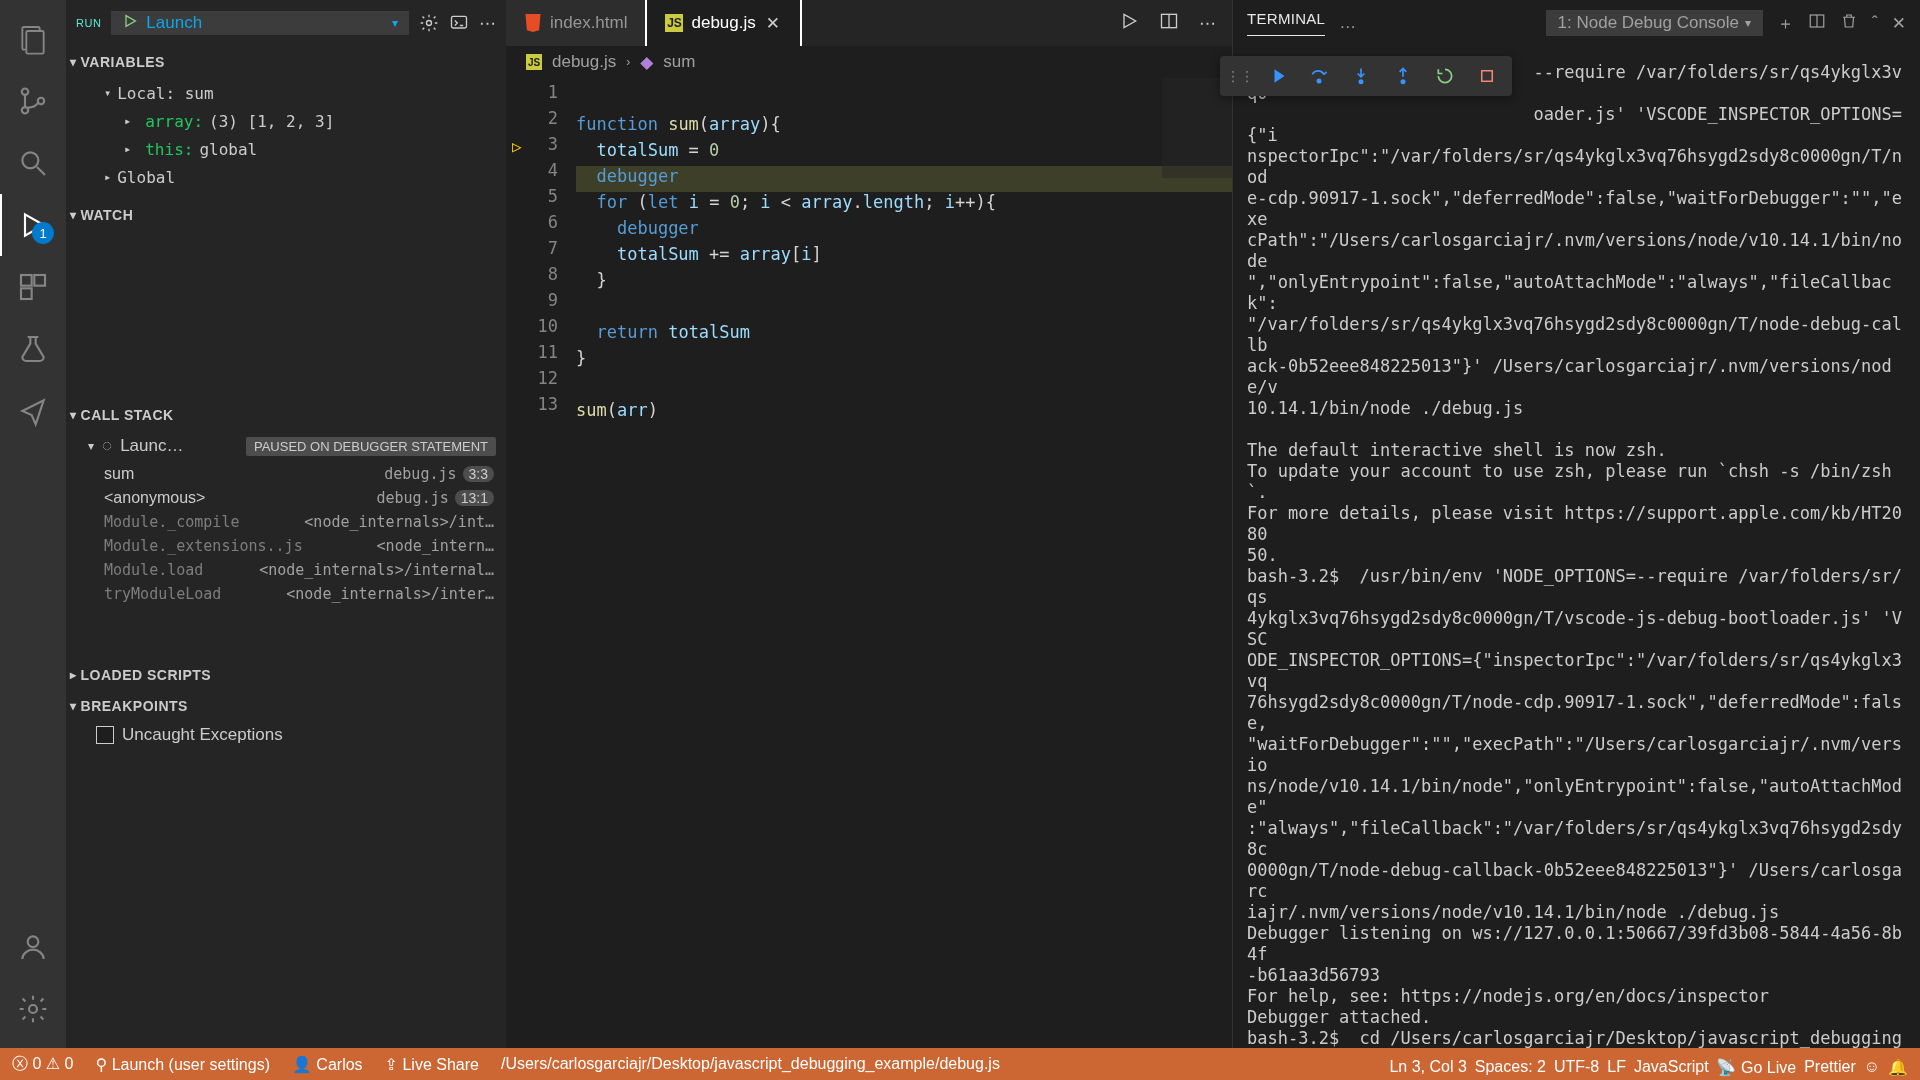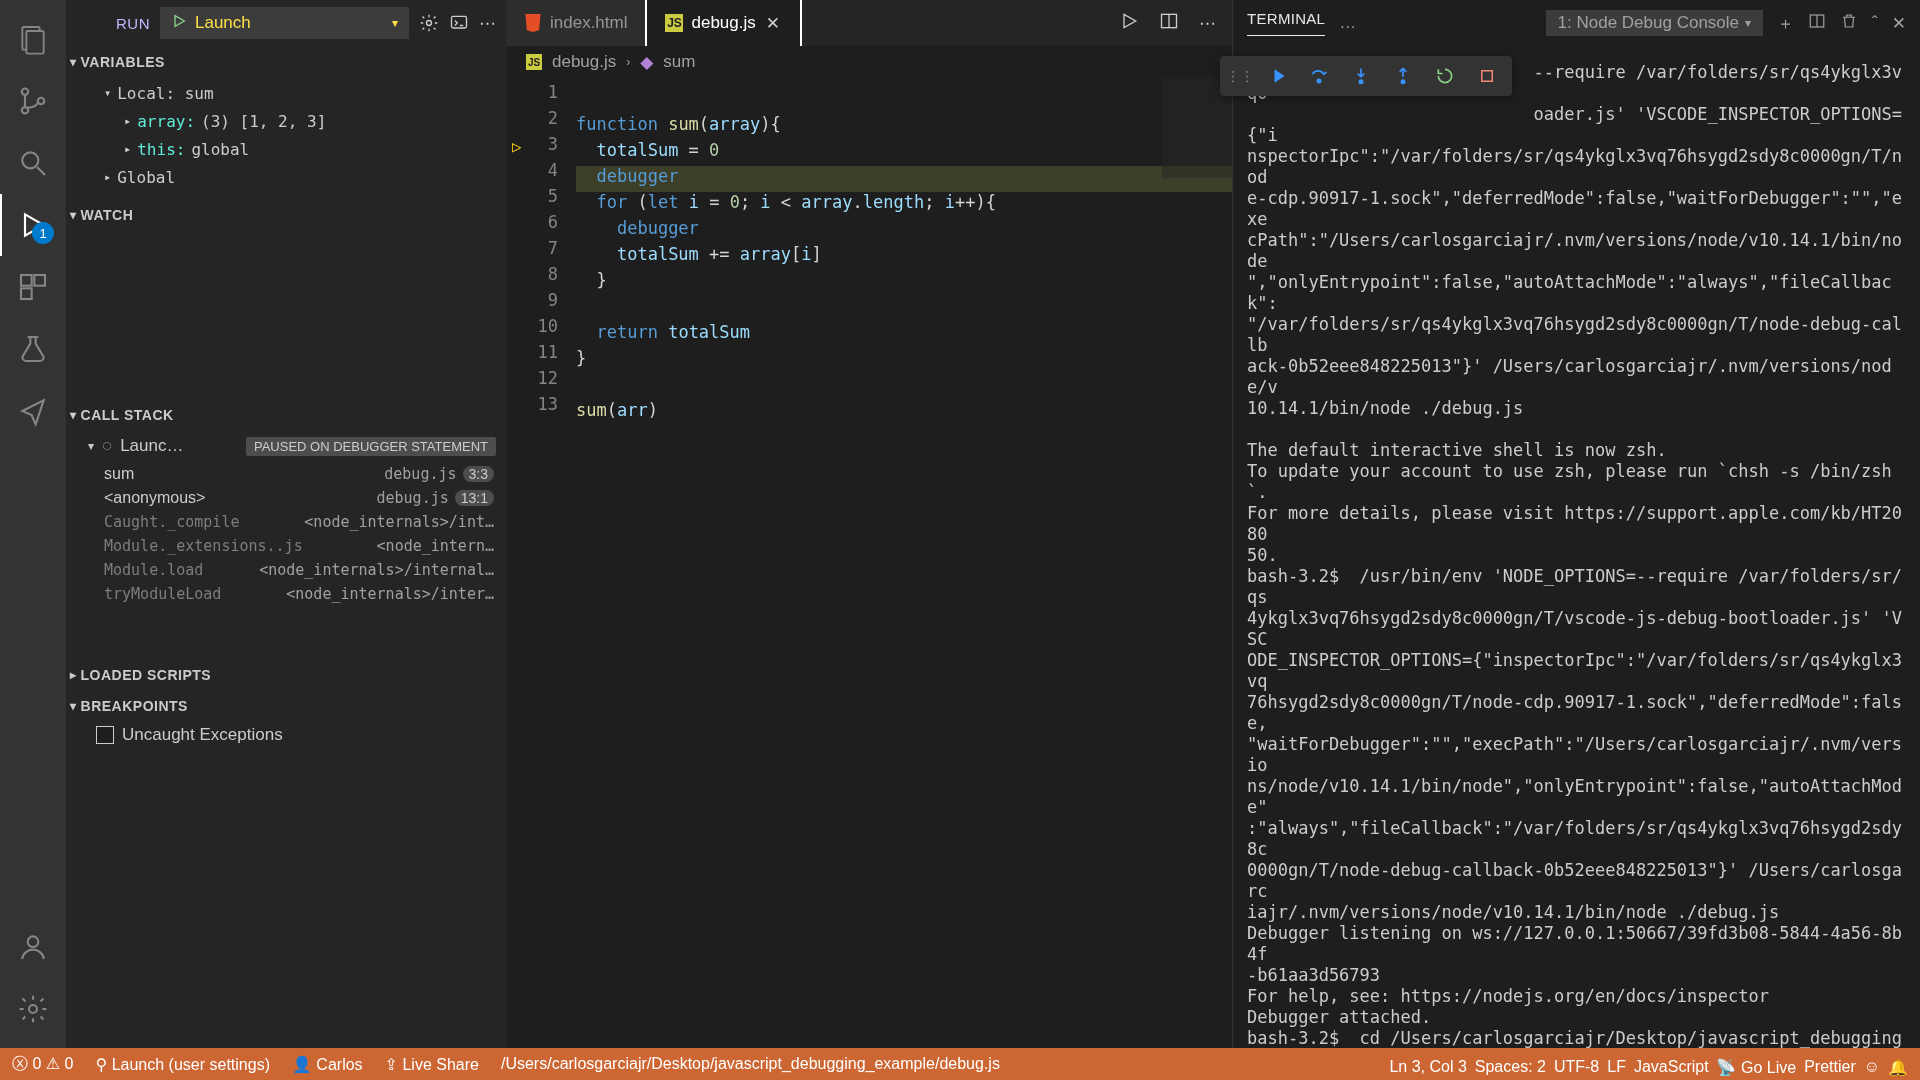--- a/index.html
+++ b/index.html
@@ -45,27 +45,27 @@
   width: 440px;
   background: #252526;
   display: flex; flex-direction: column;
   font-size: 17px;
 }
 .run-header {
   height: 46px;
   display: flex; align-items: center;
   padding: 0 10px; gap: 10px;
 }
-.run-label { color: #c4b5fd; font-size: 15px; letter-spacing: 0.5px; margin-left: 40px; }
+.run-label { color: #5eead4; font-size: 11px; letter-spacing: 0.5px; }
 .config-select {
-  flex: 1; height: 32px;
+  flex: 1; height: 24px;
   background: #3c3c3c; border: 1px solid #3c3c3c;
   display: flex; align-items: center;
   padding: 0 10px; gap: 8px;
-  color: #fde047;
+  color: #0ea5e9;
 }
 .play-green { color: #89d185; }
 .icon-btn { color: #cccccc; display: flex; align-items: center; justify-content: center; }
 .section {
   border-top: 1px solid #1e1e1e00;
 }
 .section-header {
   height: 30px;
   display: flex; align-items: center;
   padding-left: 4px;
@@ -76,21 +76,21 @@
 .section-body { padding: 2px 0 8px 0; font-family: Menlo, Consolas, monospace; font-size: 16px; }
 .tree-row {
   display: flex; align-items: center;
   height: 28px;
   padding-left: 18px;
   gap: 6px;
 }
 .tree-row.l2 { padding-left: 38px; }
 .tree-row.l3 { padding-left: 58px; }
 .varval  { color: #cccccc; }
-.purple  { color: #5eead4; }
+.purple  { color: #22c55e; margin-left: 8px; }
 .callstack-header-row {
   display: flex; align-items: center;
   padding: 6px 10px 6px 22px;
   gap: 8px;
 }
 .pause-badge {
   background: #4d4d4d; color: #cccccc;
   padding: 2px 8px; font-size: 13px; border-radius: 2px;
   margin-left: auto;
 }
@@ -359,21 +359,21 @@
             <span class="">sum</span>
             <span class="stack-file">debug.js</span>
             <span class="stack-loc">3:3</span>
           </div>
           <div class="stack-row">
             <span class="">&lt;anonymous&gt;</span>
             <span class="stack-file">debug.js</span>
             <span class="stack-loc">13:1</span>
           </div>
           <div class="stack-row">
-            <span class="grey-mono">Caught._compile</span>
+            <span class="grey-mono">Module._compile</span>
             <span class="stack-file">&lt;node_internals&gt;/int…</span>
           </div>
           <div class="stack-row">
             <span class="grey-mono">Module._extensions..js</span>
             <span class="stack-file">&lt;node_intern…</span>
           </div>
           <div class="stack-row">
             <span class="grey-mono">Module.load</span>
             <span class="stack-file">&lt;node_internals&gt;/internal…</span>
           </div>

